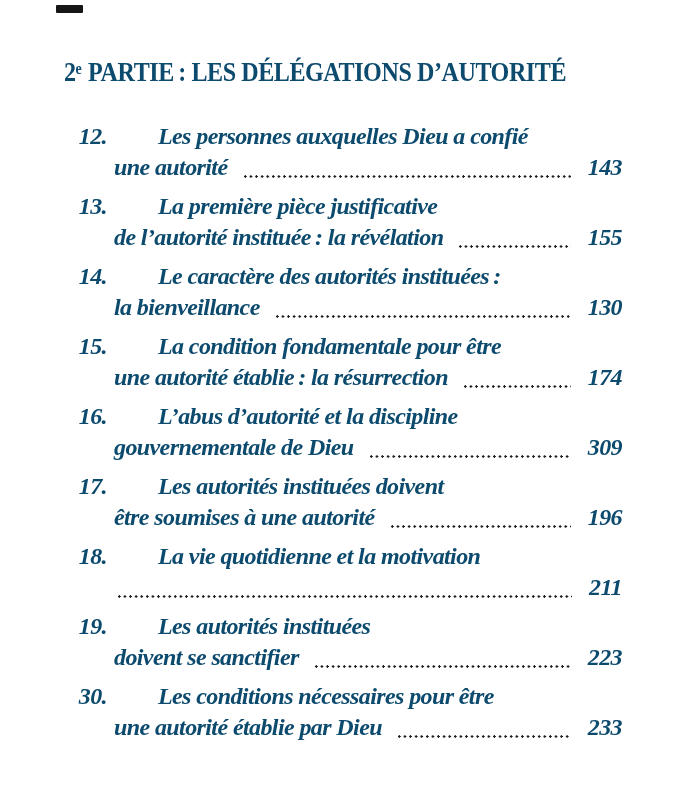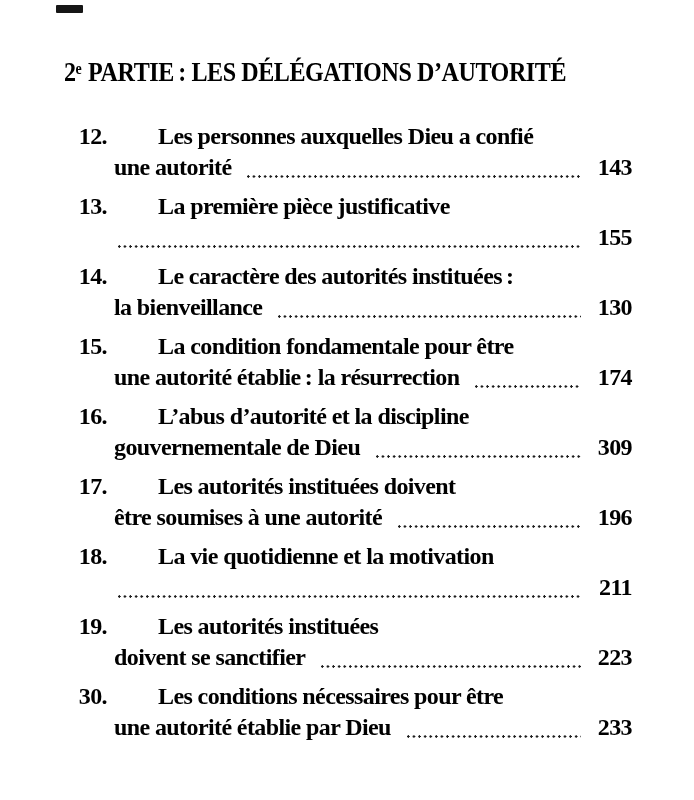--- a/index.html
+++ b/index.html
@@ -7,21 +7,21 @@
     padding: 0;
     background: #ffffff;
   }
   .page {
     position: relative;
     width: 686px;
     height: 800px;
     background: #ffffff;
     overflow: hidden;
     font-family: "Liberation Serif", "DejaVu Serif", serif;
-    color: #000000;
+    color: #0c4a6e;
   }
   
   .ink-mark {
     position: absolute;
     left: 56px;
     top: 5px;
     width: 27px;
     height: 8px;
     background: #161616;
     border-radius: 1px;
@@ -43,22 +43,23 @@
     position: relative;
     top: -0.42em;
     letter-spacing: 0;
   }
   .heading .rest {
     margin-left: 0.26em;
   }
   .toc {
     position: absolute;
     left: 73px;
-    right: 54px;
+    right: 64px;
     top: 121px;
+    font-style: italic;
   }
   .entry {
     display: grid;
     grid-template-columns: 34px 1fr;
     column-gap: 7px;
     margin-bottom: 8px;
     font-size: 24px;
     font-weight: 600;
     letter-spacing: -0.6px;
     line-height: 31px;
@@ -123,20 +124,21 @@
         <span class="pagenum">143</span>
       </div>
     </div>
   </div>
 
   <div class="entry">
     <div class="num">13.</div>
     <div class="body">
       <div class="line1">La première pièce justificative</div>
       <div class="line2">
+        <span class="cont">de l’autorité instituée : la révélation</span>
         <span class="leader"></span>
         <span class="pagenum">155</span>
       </div>
     </div>
   </div>
 
   <div class="entry">
     <div class="num">14.</div>
     <div class="body">
       <div class="line1">Le caractère des autorités instituées :</div>

